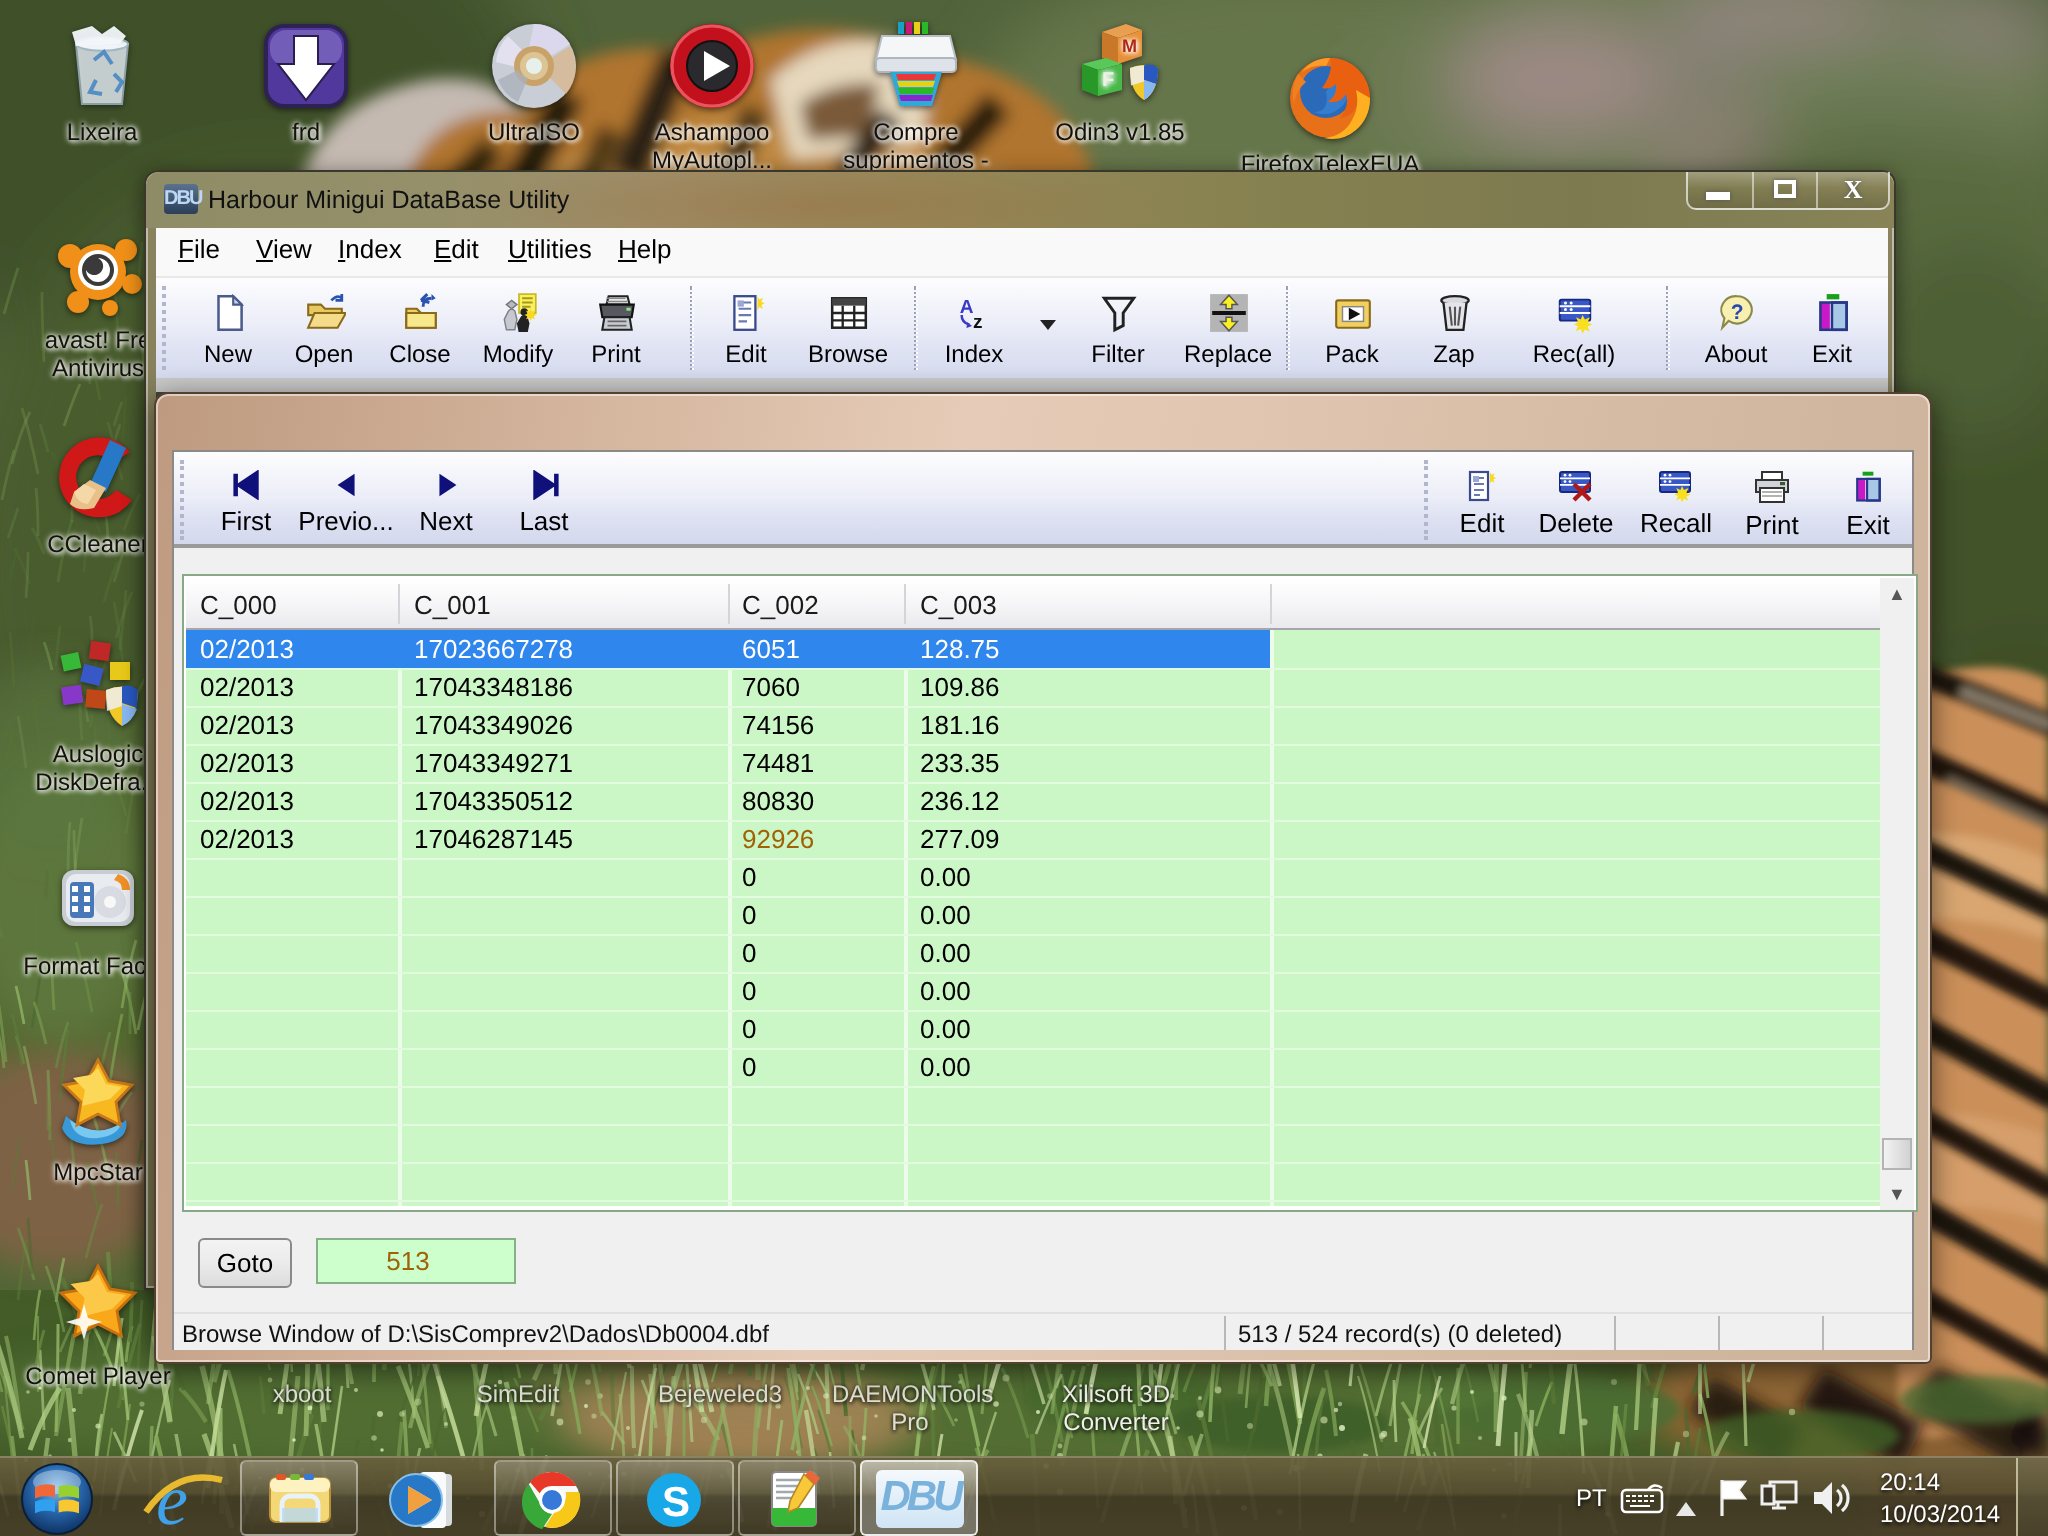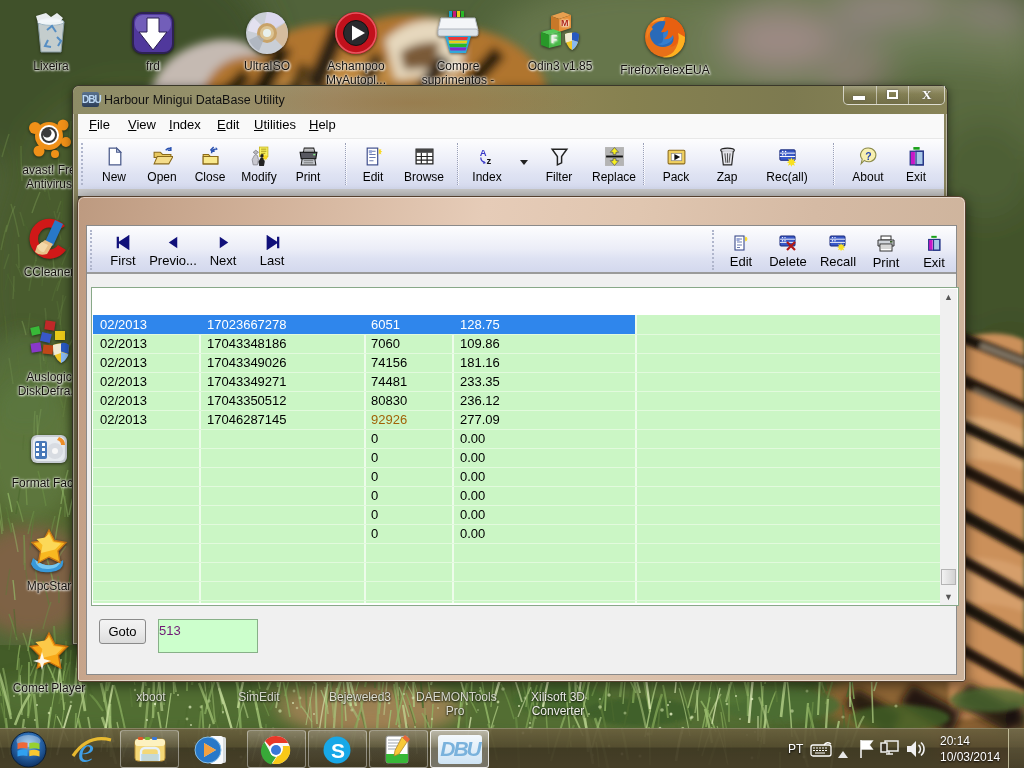--- a/index.html
+++ b/index.html
@@ -827,21 +827,21 @@
             <text x="14" y="33" font-size="10" font-weight="bold" fill="#f0f0e8">F</text>
           </g>
   <g>
             <path d="M28,24 q7,-3 14,0 q0,12 -7,16 q-7,-4 -7,-16 Z" fill="#f0c828"></path>
             <path d="M35,22.8 q3.5,-1.5 7,1.2 l0,0 q0,6 -1,8 l-6,-2 Z" fill="#2858c0"></path>
             <path d="M28,24 q3.5,-1.5 7,-1.2 l0,8 -6.5,2 q-0.5,-5 -0.5,-8.8 Z" fill="#f0f0f0" opacity=".85"></path>
             <path d="M35,30 l6,2 q-2,6 -6,8 Z" fill="#88b8f0"></path>
           </g>
  </svg>
  Odin3 v1.85</div>
-<div class="dicon" style="left:617px;top:14px;width:96px">
+<div class="dicon" style="left:617px;top:26px;width:96px">
  <svg width="46" height="46" viewBox="0 0 46 46">
   <circle cx="23" cy="23" r="20" fill="#e87018"></circle>
   <circle cx="21" cy="20" r="13" fill="#2a6ab8"></circle>
   <path d="M21,20 q6,-8 2,-14 q8,2 9,10 q1,8 -4,12 q-6,5 -13,2 q8,0 6,-10 Z" fill="#3a88d8" opacity=".7"></path>
   <path d="M23,3 a20,20 0 0 1 20,20 a20,20 0 0 1 -10,17.3 q6,-7.3 4,-15.3 -2,7 -9,8 5,-6 3,-12 -3,5 -9,4 5,-4 4,-9 -3,3 -7,2 3,-4 4,-8 1,-4 0,-7.3 Z" fill="#e86010"></path>
   <path d="M23,3 q-9,0 -14,7 6,-4 12,-3 Z" fill="#ff9a28"></path>
   <path d="M43,23 q0,10 -7,16 -7,6 -16,4 10,-1 14,-9 4,-7 2,-15 Z" fill="#ffb020"></path>
   <path d="M7,11 q-4,7 -2,15 1,-7 6,-11 Z" fill="#f08020"></path>
  </svg>
  FirefoxTelexEUA</div>
@@ -1143,20 +1143,30 @@
   <div class="nbtn" style="left:827px;width:40px"><svg viewBox="0 0 20 17" style="width:18px;height:17px">
             <rect x="7" y="0" width="6" height="2.2" fill="#18a018"></rect>
             <rect x="4" y="4" width="4.5" height="12" fill="#c818c8"></rect>
             <rect x="9.5" y="4" width="7" height="12" fill="#a8c8e8" stroke="#283888" stroke-width="1.2"></rect>
             <rect x="4" y="4" width="12.5" height="12" fill="none" stroke="#283888" stroke-width="1.2"></rect>
           </svg>Exit</div>
  </div>
 
  <div id="grid" style="position:absolute;left:13px;top:90px;width:868px;height:319px;background:#fff;border:1px solid #88a888">
 
+  <div style="position:absolute;left:1px;top:1px;width:849px;height:26px;background:linear-gradient(180deg,#ffffff,#f4f4f6 60%,#e9e9ee);border-bottom:1px solid #a6a6aa;color:#1a1a1a;font-size:13px">
+   <span style="position:absolute;left:7px;top:6px">C_000</span>
+   <span style="position:absolute;left:114px;top:6px">C_001</span>
+   <span style="position:absolute;left:278px;top:6px">C_002</span>
+   <span style="position:absolute;left:367px;top:6px">C_003</span>
+   <span style="position:absolute;left:106px;top:3px;width:1px;height:20px;background:#d4d4da"></span>
+   <span style="position:absolute;left:271px;top:3px;width:1px;height:20px;background:#d4d4da"></span>
+   <span style="position:absolute;left:359px;top:3px;width:1px;height:20px;background:#d4d4da"></span>
+   <span style="position:absolute;left:542px;top:3px;width:1px;height:20px;background:#d4d4da"></span>
+  </div>
 
   <div id="gbody" style="position:absolute;left:1px;top:27px;width:849px;height:288px;background:#cbf6c5;font-size:13px;color:#000">
           <i style="position:absolute;left:106px;top:0;width:2px;height:288px;background:#edfcea"></i>
           <i style="position:absolute;left:271px;top:0;width:2px;height:288px;background:#edfcea"></i>
           <i style="position:absolute;left:359px;top:0;width:2px;height:288px;background:#edfcea"></i>
           <i style="position:absolute;left:542px;top:0;width:2px;height:288px;background:#edfcea"></i>
           <i style="position:absolute;left:0;top:19px;width:849px;height:1px;background:#e2fadd"></i>
           <i style="position:absolute;left:0;top:38px;width:849px;height:1px;background:#e2fadd"></i>
           <i style="position:absolute;left:0;top:57px;width:849px;height:1px;background:#e2fadd"></i>
           <i style="position:absolute;left:0;top:76px;width:849px;height:1px;background:#e2fadd"></i>
@@ -1211,22 +1221,30 @@
         </div>
 
   <div style="position:absolute;right:1px;top:1px;width:17px;height:316px;background:#f0f0f0">
    <div style="position:absolute;top:0;width:17px;height:16px;text-align:center;font-size:9px;color:#555;line-height:16px">▲</div>
    <div style="position:absolute;bottom:0;width:17px;height:16px;text-align:center;font-size:9px;color:#555;line-height:16px">▼</div>
    <div style="position:absolute;top:280px;left:1px;width:15px;height:16px;background:linear-gradient(90deg,#f2f2f2,#d2d2d2);border:1px solid #b4b4b4"></div>
   </div>
  </div>
 
  <div style="position:absolute;left:21px;top:422px;width:47px;height:25px;background:linear-gradient(180deg,#f3f3f3,#ebebeb 50%,#dcdcdc);border:1px solid #8a8a8a;border-radius:3px;text-align:center;font-size:13px;color:#000;line-height:23px">Goto</div>
- <div style="position:absolute;left:80px;top:422px;width:100px;height:34px;background:#ccffcc;border:1px solid #88b088;font-size:13px;color:#701a75;text-align:left;line-height:21px;padding-right:8px">513</div>
-
+ <div style="position:absolute;left:80px;top:422px;width:100px;height:23px;background:#ccffcc;border:1px solid #88b088;font-size:13px;color:#a16207;text-align:center;line-height:21px;padding-right:8px">513</div>
+
+ <div style="position:absolute;left:9px;top:459px;width:869px;height:19px;background:#f0f0f0;border-top:1px solid #e0e0e0;font-size:12px;color:#111">
+  <span style="position:absolute;left:4px;top:3px">Browse Window of D:\SisComprev2\Dados\Db0004.dbf</span>
+  <span style="position:absolute;left:532px;top:3px">513 / 524 record(s) (0 deleted)</span>
+  <span style="position:absolute;left:525px;top:1px;width:1px;height:17px;background:#b8b8b8"></span>
+  <span style="position:absolute;left:720px;top:1px;width:1px;height:17px;background:#b8b8b8"></span>
+  <span style="position:absolute;left:772px;top:1px;width:1px;height:17px;background:#b8b8b8"></span>
+  <span style="position:absolute;left:824px;top:1px;width:1px;height:17px;background:#b8b8b8"></span>
+ </div>
 </div>
 
 <div id="taskbar" style="position:absolute;left:0;top:728px;width:1024px;height:40px;background:linear-gradient(180deg,rgba(106,96,62,.93) 0%,rgba(86,76,48,.9) 45%,rgba(64,56,36,.91) 50%,rgba(72,62,40,.93) 100%);border-top:1px solid rgba(200,195,160,.5)">
 
  <svg style="position:absolute;left:10px;top:2px" width="37" height="37" viewBox="0 0 37 37">
   <defs>
           <radialGradient id="orb" cx="50%" cy="35%" r="70%">
             <stop offset="0%" stop-color="#7ab8e8"></stop>
             <stop offset="45%" stop-color="#2a6ab0"></stop>
             <stop offset="100%" stop-color="#0a2a58"></stop>

